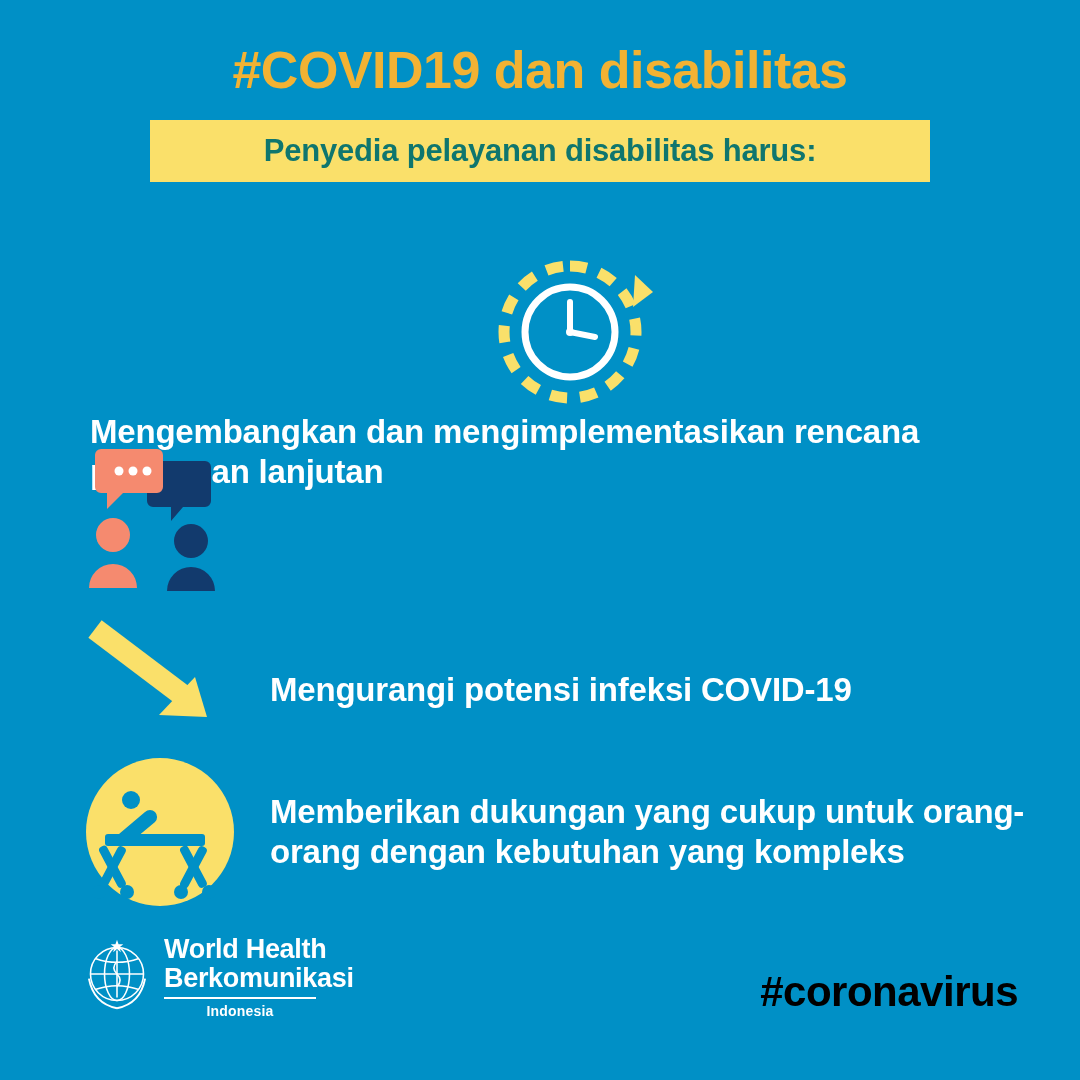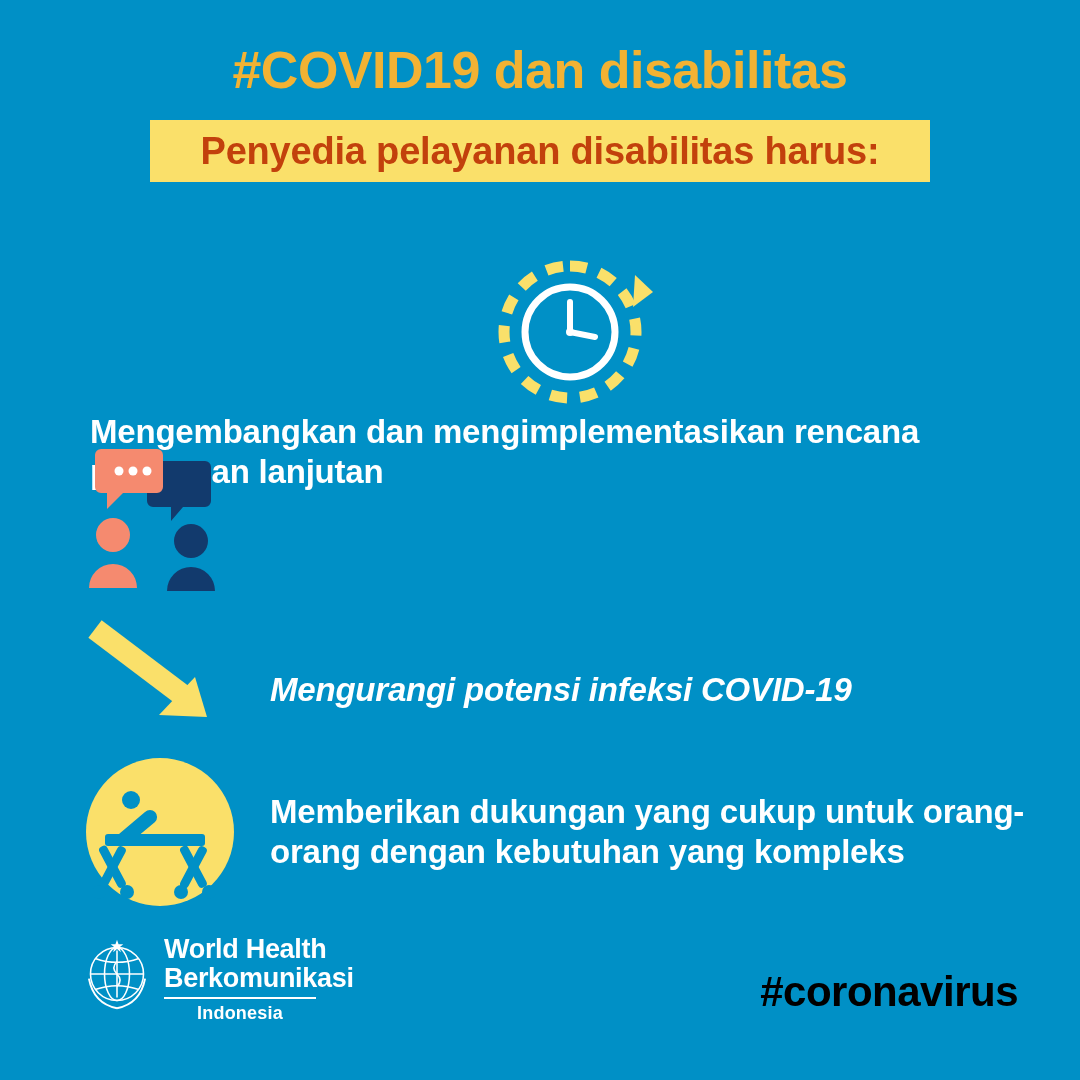--- a/index.html
+++ b/index.html
@@ -42,22 +42,22 @@
     top: 120px;
     left: 150px;
     width: 780px;
     height: 62px;
     background: #fae06a;
     display: flex;
     align-items: center;
     justify-content: center;
   }
   .subtitle-band span {
-    color: #c2410c;
-    font-size: 38px;
+    color: #0f766e;
+    font-size: 31px;
     font-weight: bold;
     letter-spacing: -0.2px;
   }
 
   
   .item {
     position: absolute;
     display: flex;
     align-items: center;
     left: 70px;
@@ -75,21 +75,21 @@
     color: #ffffff;
     font-size: 33px;
     font-weight: bold;
     line-height: 1.22;
     letter-spacing: -0.2px;
     margin-left: 20px;
   }
 
   #item-1 { top: 252px; flex-direction: column; }
   #item-2 { top: 438px; }
-  #item-3 { top: 610px; font-style: italic; }
+  #item-3 { top: 610px; }
   #item-4 { top: 752px; align-items: center; }
 
   
   .who-logo {
     position: absolute;
     left: 78px;
     top: 935px;
     display: flex;
     align-items: flex-start;
   }
@@ -107,21 +107,21 @@
     line-height: 1.06;
     letter-spacing: -0.3px;
   }
   .who-rule {
     width: 152px;
     height: 2px;
     background: #ffffff;
     margin: 5px 0 4px 0;
   }
   .who-country {
-    font-size: 18px;
+    font-size: 14px;
     font-weight: bold;
     text-align: center;
     width: 152px;
     letter-spacing: 0.2px;
   }
 
   
   .hashtag {
     position: absolute;
     right: 62px;

